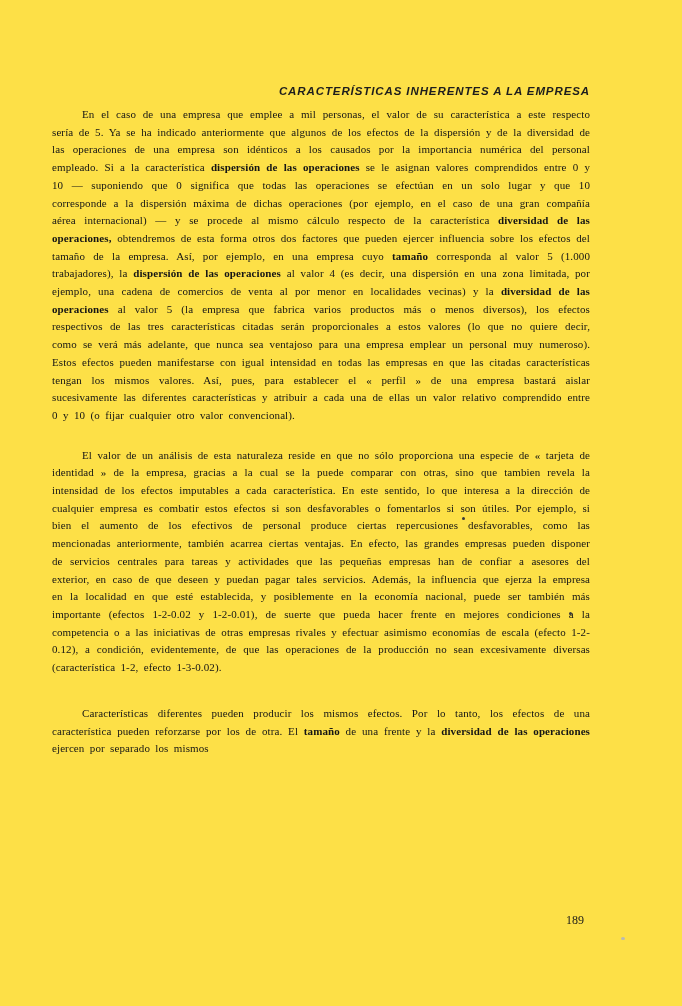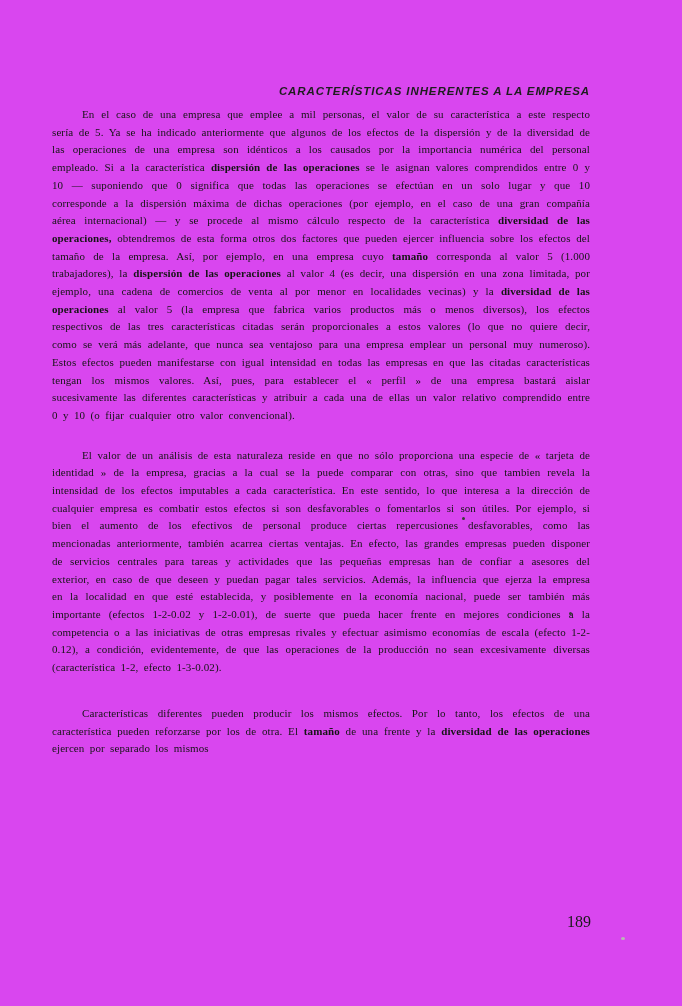--- a/index.html
+++ b/index.html
@@ -4,21 +4,21 @@
 <style>
   html, body {
     margin: 0;
     padding: 0;
     background: #ffffff;
   }
   .scan-page {
     position: relative;
     width: 682px;
     height: 1006px;
-    background: #d946ef;
+    background: #fde047;
     overflow: hidden;
     color: #161616;
   }
   .running-header {
     position: absolute;
     top: 85px;
     right: 92px;
     font-family: "Liberation Sans", sans-serif;
     font-style: italic;
     font-weight: bold;
@@ -43,23 +43,23 @@
   .para {
     margin: 0;
     text-indent: 30px;
   }
   .para-2 { margin-top: 22px; }
   .para-3 { margin-top: 28px; }
   .bold { font-weight: bold; }
   .page-number {
     position: absolute;
     top: 913px;
-    right: 91px;
+    right: 98px;
     font-family: "Liberation Serif", serif;
-    font-size: 16px;
+    font-size: 12px;
     color: #1a1a1a;
   }
   
   .speck {
     position: absolute;
     border-radius: 50%;
     background: #3a3a3a;
   }
   .speck.s1 { left: 462px; top: 517px; width: 3px; height: 3px; }
   .speck.s2 { left: 569px; top: 612px; width: 3px; height: 3px; }

